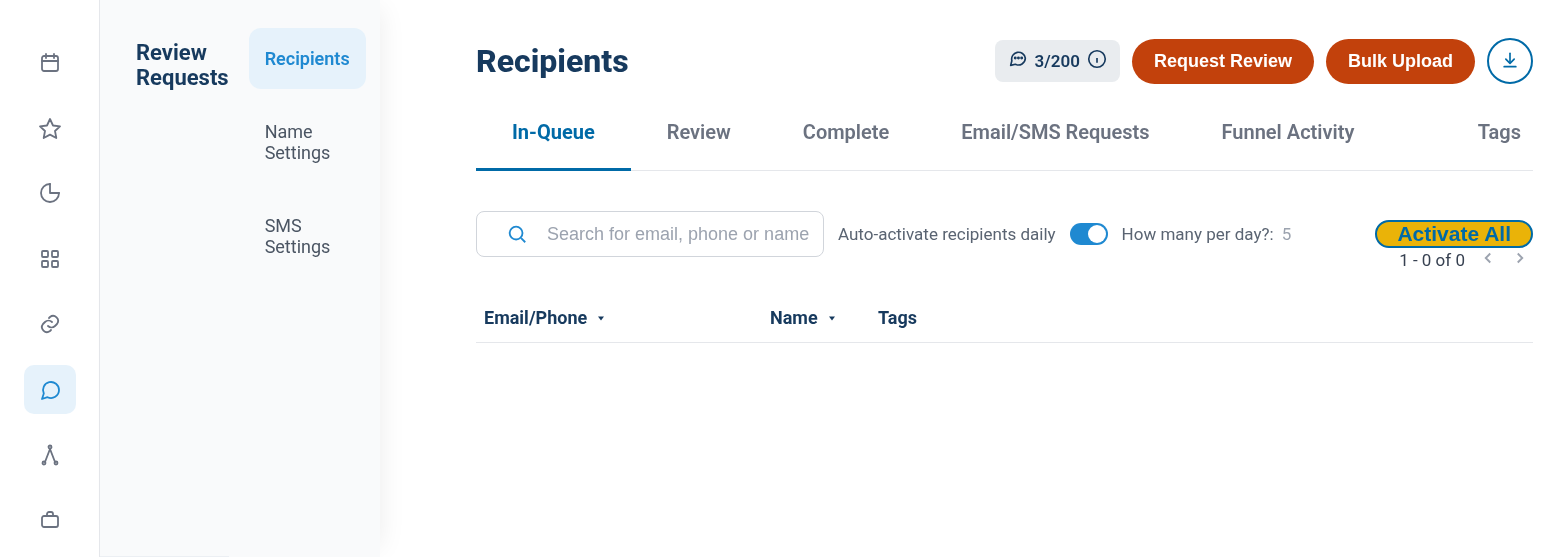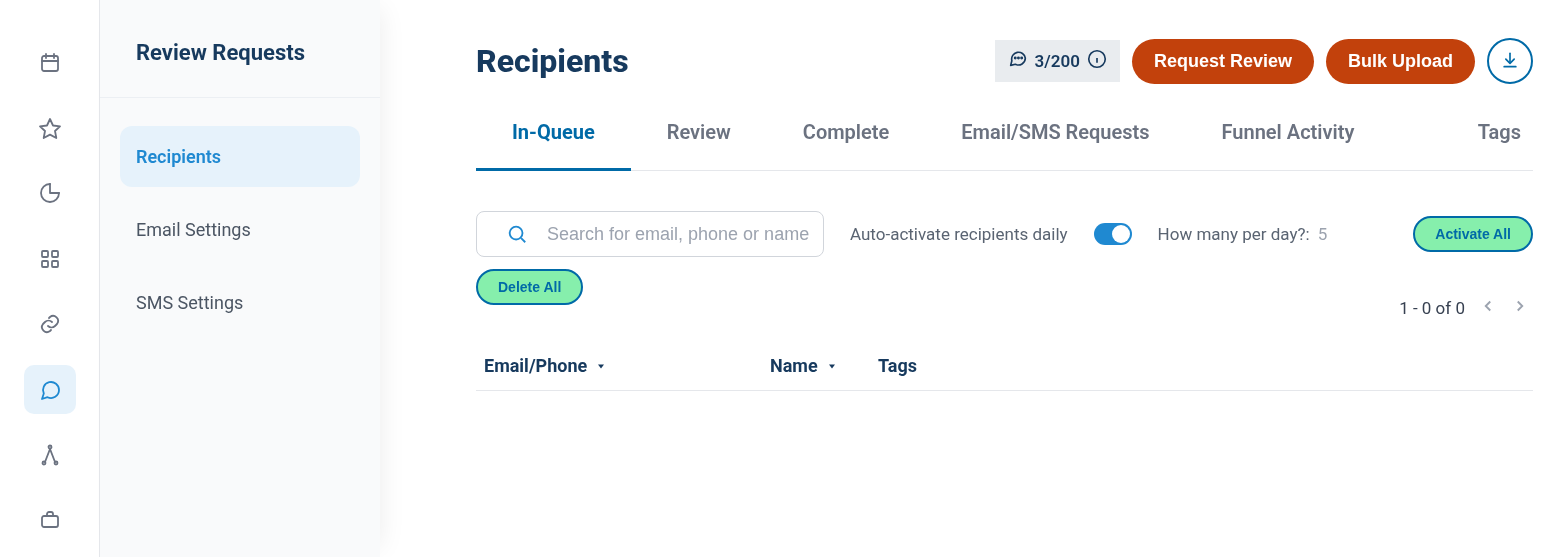--- a/index.html
+++ b/index.html
@@ -52,21 +52,20 @@
       stroke-linecap: round;
       stroke-linejoin: round;
     }
 
     
     .sidebar {
       width: 280px;
       background: #f9fafb;
       box-shadow: 10px 0 25px -10px rgba(0,0,0,0.08);
       display: flex;
-      flex-direction: column;
     }
     .sidebar-title {
       padding: 40px 0 32px 36px;
       font-size: 22px;
       font-weight: 700;
       color: #173a5e;
       border-bottom: 1px solid #eceff3;
     }
     .side-nav {
       padding: 28px 20px 0 20px;
@@ -110,21 +109,21 @@
       display: flex;
       align-items: center;
       gap: 12px;
     }
     .chip {
       background: #e9ecef;
       color: #173a5e;
       font-weight: 600;
       font-size: 17px;
       padding: 8px 12px;
-      border-radius: 0;
+      border-radius: 8px;
       display: flex;
       align-items: center;
       gap: 6px;
     }
     .chip svg {
       width: 22px;
       height: 22px;
     }
     .btn-primary {
       background: #c2410c;
@@ -182,21 +181,21 @@
       margin-left: auto;
       padding-right: 12px;
       padding-left: 12px;
     }
 
     
     .controls {
       margin-top: 40px;
       display: flex;
       align-items: center;
-      gap: 26px;
+      gap: 14px;
       flex-wrap: wrap;
     }
     .search-wrap {
       position: relative;
       width: 348px;
     }
     .search-wrap svg {
       position: absolute;
       left: 30px;
       top: 50%;
@@ -248,26 +247,26 @@
       display: flex;
       align-items: center;
       gap: 8px;
     }
     .per-day-value {
       font-size: 17px;
       color: #9ca3af;
     }
 
     .btn-outline {
-      background: #86efac;
+      background: #eab308;
       border: 2px solid #006aa7;
       color: #006aa7;
       font-weight: 700;
-      font-size: 14px;
-      padding: 8px 20px;
+      font-size: 21px;
+      padding: 0 20px;
       border-radius: 22px;
       cursor: pointer;
     }
     .activate-all-btn {
       margin-left: auto;
     }
 
     .second-row {
       margin-top: 12px;
     }
@@ -383,21 +382,21 @@
   </div>
 </div>
 
 <div class="sidebar">
   <div class="sidebar-title">Review Requests</div>
   <div class="side-nav">
     <div class="side-nav-item active">
       <span>Recipients</span>
     </div>
     <div class="side-nav-item">
-      <span>Email Settings</span>
+      <span>Name Settings</span>
     </div>
     <div class="side-nav-item">
       <span>SMS Settings</span>
     </div>
   </div>
 </div>
 
 <div class="main">
 
   <div class="page-header">
@@ -459,23 +458,20 @@
     <div class="toggle"></div>
 
     <div class="per-day-wrap">
       <span class="ctl-label">How many per day?:</span>
       <span class="per-day-value">5</span>
     </div>
 
     <button class="btn-outline activate-all-btn">Activate All</button>
   </div>
 
-  <div class="second-row">
-    <button class="btn-outline">Delete All</button>
-  </div>
 
   <div class="pagination-row">
     <span>1 - 0 of 0</span>
     <span class="chev">
       <span>
         <svg viewBox="0 0 24 24">
             <polyline points="15 6 9 12 15 18"></polyline>
           </svg>
       </span>
     </span>

